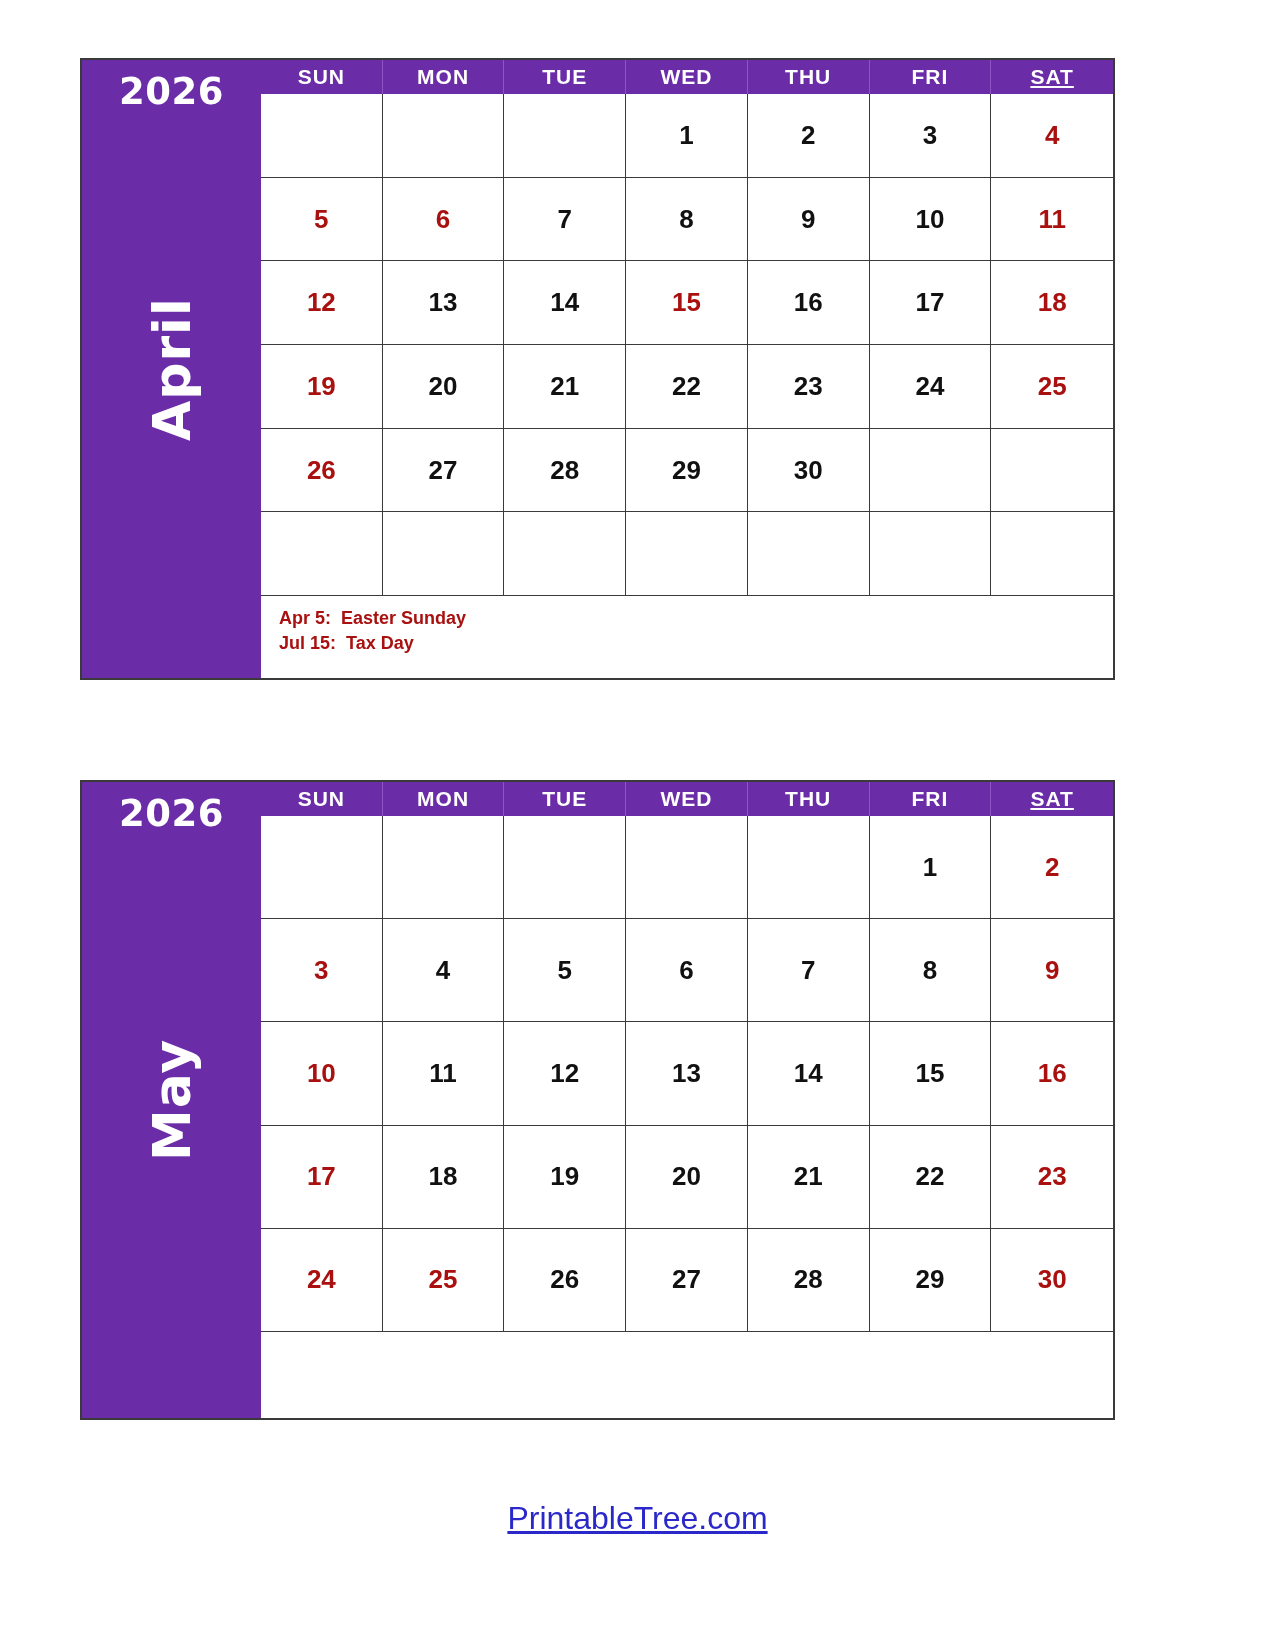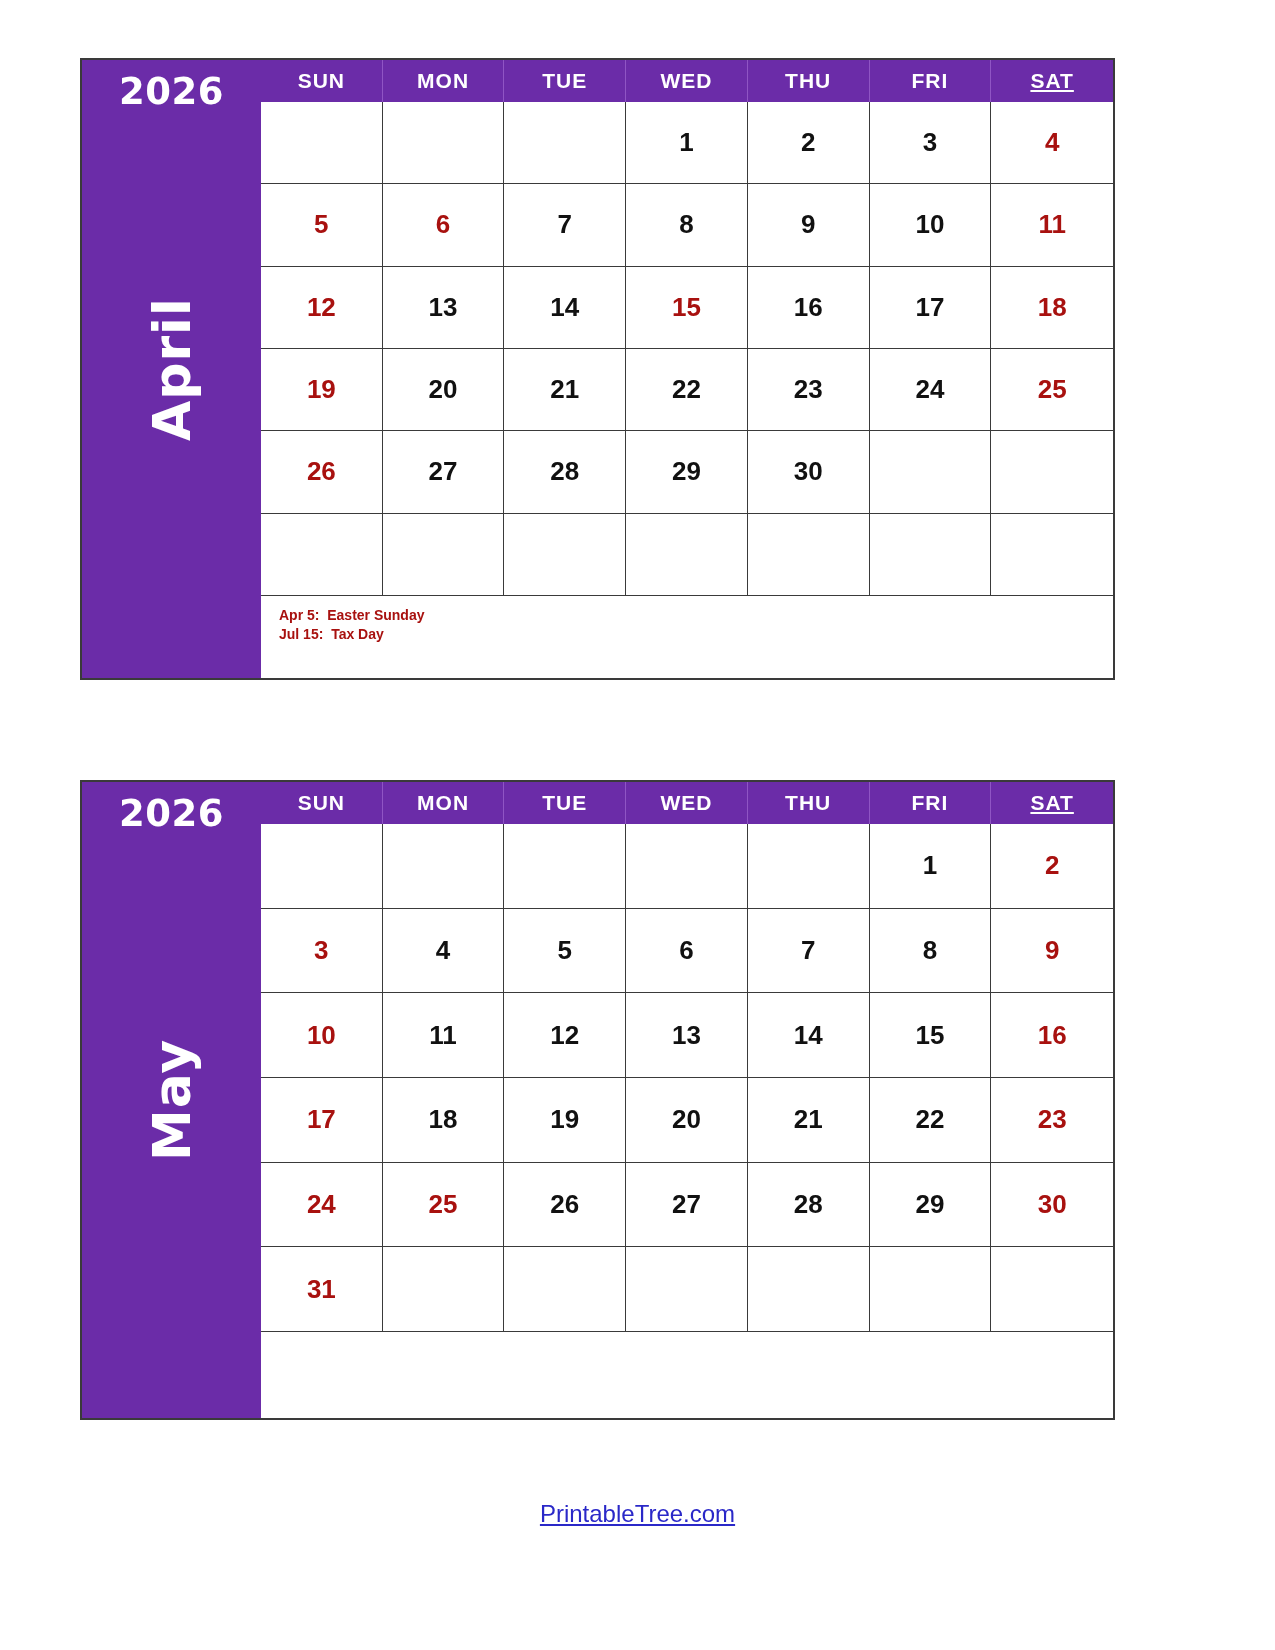--- a/index.html
+++ b/index.html
@@ -78,21 +78,21 @@
   .grid-side {
     flex: 1 1 auto;
     display: flex;
     flex-direction: column;
   }
 
   .dow-row {
     display: grid;
     grid-template-columns: repeat(7, 1fr);
     background: #6b2ca8;
-    height: 42px;
+    height: 34px;
   }
   .dow-cell {
     display: flex;
     align-items: center;
     justify-content: center;
     color: #ffffff;
     font-size: 21px;
     font-weight: bold;
     letter-spacing: 1px;
     border-right: 1px solid #8f55c4;
@@ -125,41 +125,41 @@
     font-family: "Liberation Sans", sans-serif;
   }
   .day-cell:last-child { border-right: none; }
   .week-row:last-child .day-cell { border-bottom: 1px solid #3a3a3a; }
   .day-cell.red { color: #a8110f; }
 
   .notes {
     box-sizing: border-box;
     padding: 10px 0 8px 18px;
     color: #a8110f;
-    font-size: 14px;
+    font-size: 18px;
     font-weight: bold;
     line-height: 1.38;
     font-family: "Liberation Sans", sans-serif;
     background: #ffffff;
   }
   #april-notes { height: 82px; }
   #may-notes { height: 86px; }
   .note-line { white-space: pre; }
 
   
   .footer {
     position: absolute;
     left: 0;
     right: 0;
     top: 1500px;
     text-align: center;
   }
   .footer a {
     color: #2a28c8;
-    font-size: 24px;
+    font-size: 32px;
     text-decoration: underline;
     font-family: "Liberation Sans", sans-serif;
   }
 </style>
 </head>
 <body>
 
 <div class="page">
 
   <div class="cal-block" id="april-calendar">
@@ -294,29 +294,20 @@
         </div>
         <div class="week-row">
           <div class="day-cell red">24</div>
           <div class="day-cell red">25</div>
           <div class="day-cell">26</div>
           <div class="day-cell">27</div>
           <div class="day-cell">28</div>
           <div class="day-cell">29</div>
           <div class="day-cell red">30</div>
         </div>
-        <div class="week-row">
-          <div class="day-cell red">31</div>
-          <div class="day-cell"></div>
-          <div class="day-cell"></div>
-          <div class="day-cell"></div>
-          <div class="day-cell"></div>
-          <div class="day-cell"></div>
-          <div class="day-cell"></div>
-        </div>
       </div>
       <div class="notes" id="may-notes">
       </div>
     </div>
   </div>
 
   <div class="footer">
     <a href="#">PrintableTree.com</a>
   </div>
 

